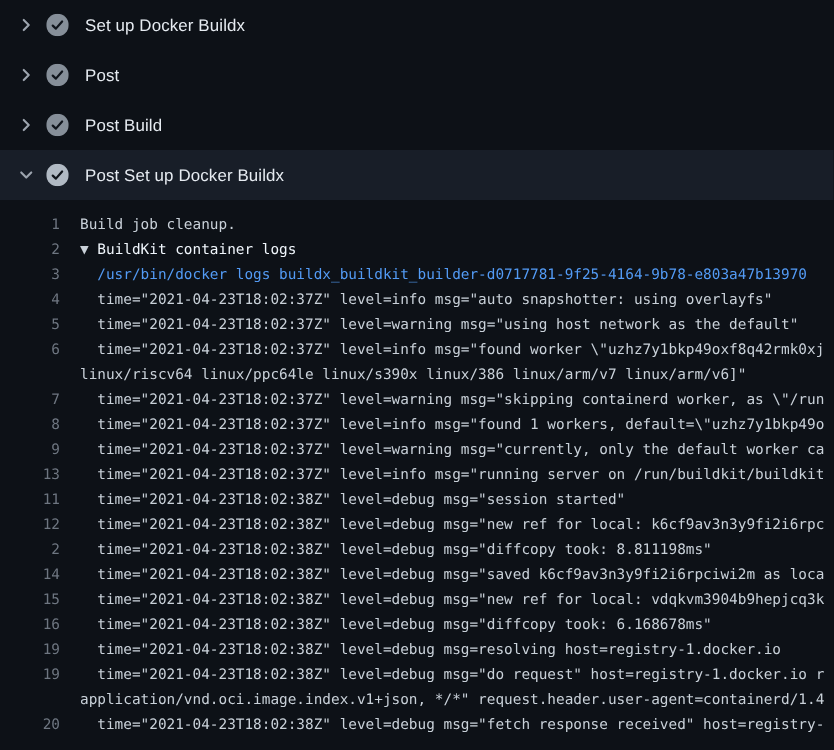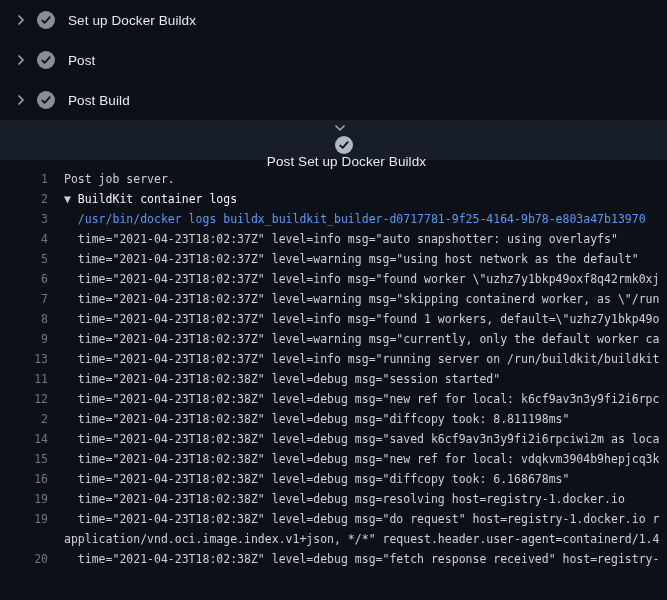--- a/index.html
+++ b/index.html
@@ -9,21 +9,21 @@
     font-family: "Liberation Sans", sans-serif;
   }
   .viewport { width:667px; height:600px; overflow:hidden; position:relative; }
 
   
   .steps {}
   .step {
     height:40px; display:flex; align-items:center;
     padding-left:13px; cursor:pointer; box-sizing:border-box;
   }
-  .step.expanded { background: var(--band, #181e28); flex-direction: column; }
+  .step.expanded { background: var(--band, #181e28); }
   .chev {
     width:16px; height:16px; flex:none; display:flex; align-items:center; justify-content:center;
     color: var(--chev, #9ba3ad);
   }
   .check { flex:none; display:flex; margin-left:8px; }
   .step-title {
     margin-left:13px; font-size:13.5px; letter-spacing:.1px;
     color: var(--title, #e6ebf1);
   }
 
@@ -99,26 +99,27 @@
         <span class="check">
           <svg width="18" height="18" viewBox="0 0 18 18">
             <circle cx="9" cy="9" r="9" fill="#b1bac4"></circle>
             <path d="M5.2 9.5l2.5 2.4 5-5.7" stroke="#10151c" stroke-width="1.8" fill="none" stroke-linecap="round" stroke-linejoin="round"></path>
           </svg>
         </span>
         <span class="step-title">Post Set up Docker Buildx</span>
       </div>
     </div>
   <div class="log" id="log">
-      <div class="logrow k-plain"><span class="num">1</span><span class="txt">Post job server.</span></div>
+      <div class="logrow k-plain"><span class="num">1</span><span class="txt">Build job cleanup.</span></div>
       <div class="logrow k-group"><span class="num">2</span><span class="txt"><span class="tri">▼</span> BuildKit container logs</span></div>
       <div class="logrow k-command"><span class="num">3</span><span class="txt">  /usr/bin/docker logs buildx_buildkit_builder-d0717781-9f25-4164-9b78-e803a47b13970</span></div>
       <div class="logrow k-log"><span class="num">4</span><span class="txt">  time="2021-04-23T18:02:37Z" level=info msg="auto snapshotter: using overlayfs"</span></div>
       <div class="logrow k-log"><span class="num">5</span><span class="txt">  time="2021-04-23T18:02:37Z" level=warning msg="using host network as the default"</span></div>
       <div class="logrow k-log"><span class="num">6</span><span class="txt">  time="2021-04-23T18:02:37Z" level=info msg="found worker \"uzhz7y1bkp49oxf8q42rmk0xj</span></div>
+      <div class="logrow k-cont"><span class="num"></span><span class="txt">linux/riscv64 linux/ppc64le linux/s390x linux/386 linux/arm/v7 linux/arm/v6]"</span></div>
       <div class="logrow k-log"><span class="num">7</span><span class="txt">  time="2021-04-23T18:02:37Z" level=warning msg="skipping containerd worker, as \"/run</span></div>
       <div class="logrow k-log"><span class="num">8</span><span class="txt">  time="2021-04-23T18:02:37Z" level=info msg="found 1 workers, default=\"uzhz7y1bkp49o</span></div>
       <div class="logrow k-log"><span class="num">9</span><span class="txt">  time="2021-04-23T18:02:37Z" level=warning msg="currently, only the default worker ca</span></div>
       <div class="logrow k-log"><span class="num">13</span><span class="txt">  time="2021-04-23T18:02:37Z" level=info msg="running server on /run/buildkit/buildkit</span></div>
       <div class="logrow k-log"><span class="num">11</span><span class="txt">  time="2021-04-23T18:02:38Z" level=debug msg="session started"</span></div>
       <div class="logrow k-log"><span class="num">12</span><span class="txt">  time="2021-04-23T18:02:38Z" level=debug msg="new ref for local: k6cf9av3n3y9fi2i6rpc</span></div>
       <div class="logrow k-log"><span class="num">2</span><span class="txt">  time="2021-04-23T18:02:38Z" level=debug msg="diffcopy took: 8.811198ms"</span></div>
       <div class="logrow k-log"><span class="num">14</span><span class="txt">  time="2021-04-23T18:02:38Z" level=debug msg="saved k6cf9av3n3y9fi2i6rpciwi2m as loca</span></div>
       <div class="logrow k-log"><span class="num">15</span><span class="txt">  time="2021-04-23T18:02:38Z" level=debug msg="new ref for local: vdqkvm3904b9hepjcq3k</span></div>
       <div class="logrow k-log"><span class="num">16</span><span class="txt">  time="2021-04-23T18:02:38Z" level=debug msg="diffcopy took: 6.168678ms"</span></div>

